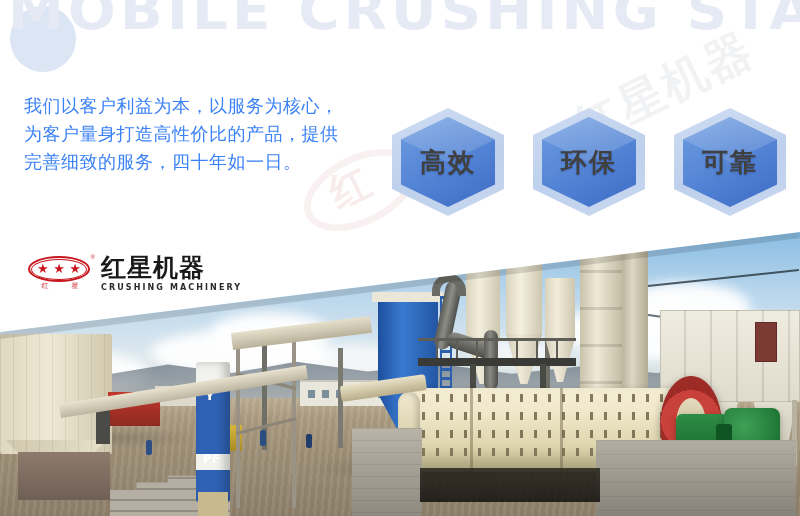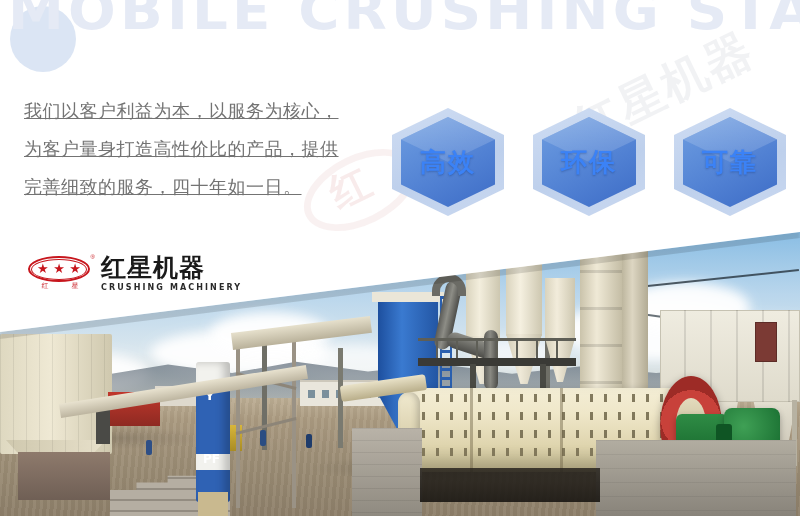--- a/index.html
+++ b/index.html
@@ -96,21 +96,21 @@
     position:absolute; left:20px; top:14px;
     font-family:"DejaVu Serif","Liberation Serif",serif;
     font-weight:700; font-size:40px; line-height:46px;
     color:#2b2b2b; letter-spacing:1px; white-space:nowrap;
   }
 
   
   .para{
     position:absolute; left:24px; top:92px; width:320px;
     font-family:"DejaVu Sans","Liberation Sans",sans-serif;
-    font-size:18px; line-height:38px; color:#737373; letter-spacing:.5px;text-decoration:underline;
+    font-size:18px; line-height:28px; color:#3b82f6; letter-spacing:.5px;
   }
 
   
   .logo{ position:absolute; left:28px; top:254px; display:flex; align-items:center; gap:9px; }
   .logo-mark{ position:relative; width:64px; height:38px; }
   .logo-oval{
     position:absolute; left:0; top:2px; width:62px; height:26px;
     border:2px solid #c7161d; border-radius:50%;
   }
   .logo-oval2{
@@ -151,21 +151,21 @@
   }
   .hex-inner:after{
     content:"";position:absolute;inset:0;
     clip-path:polygon(50% 0%,100% 25%,50% 50%,0 25%);
     background:linear-gradient(180deg,rgba(255,255,255,.22),rgba(255,255,255,0));
   }
   .hex-label{
     position:absolute; left:0; top:0; width:112px; height:108px;
     display:flex; align-items:center; justify-content:center;
     font-family:"DejaVu Sans","Liberation Sans",sans-serif;
-    font-weight:700; font-size:26px; color:#3b82f6; letter-spacing:2px;
+    font-weight:700; font-size:26px; color:#404040; letter-spacing:2px;
     text-shadow:0 1px 2px rgba(20,50,110,.35);
   }
 </style>
 </head>
 <body>
 
 <div id="stage">
 
   <div class="photo">
     <div class="sky"></div>

